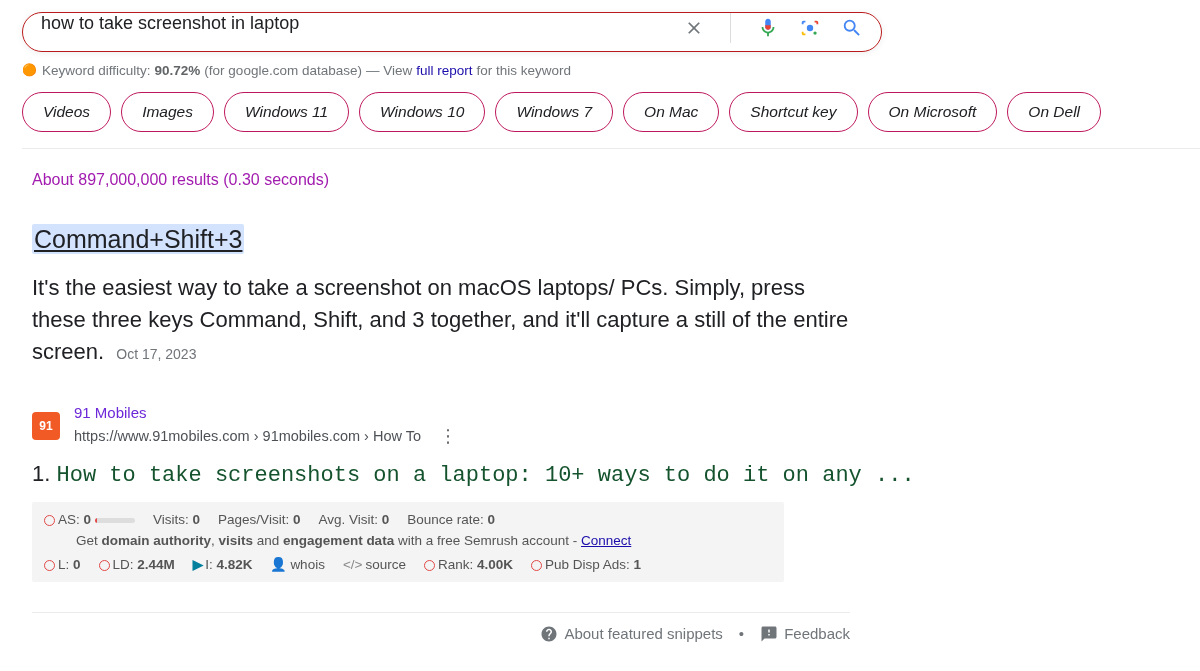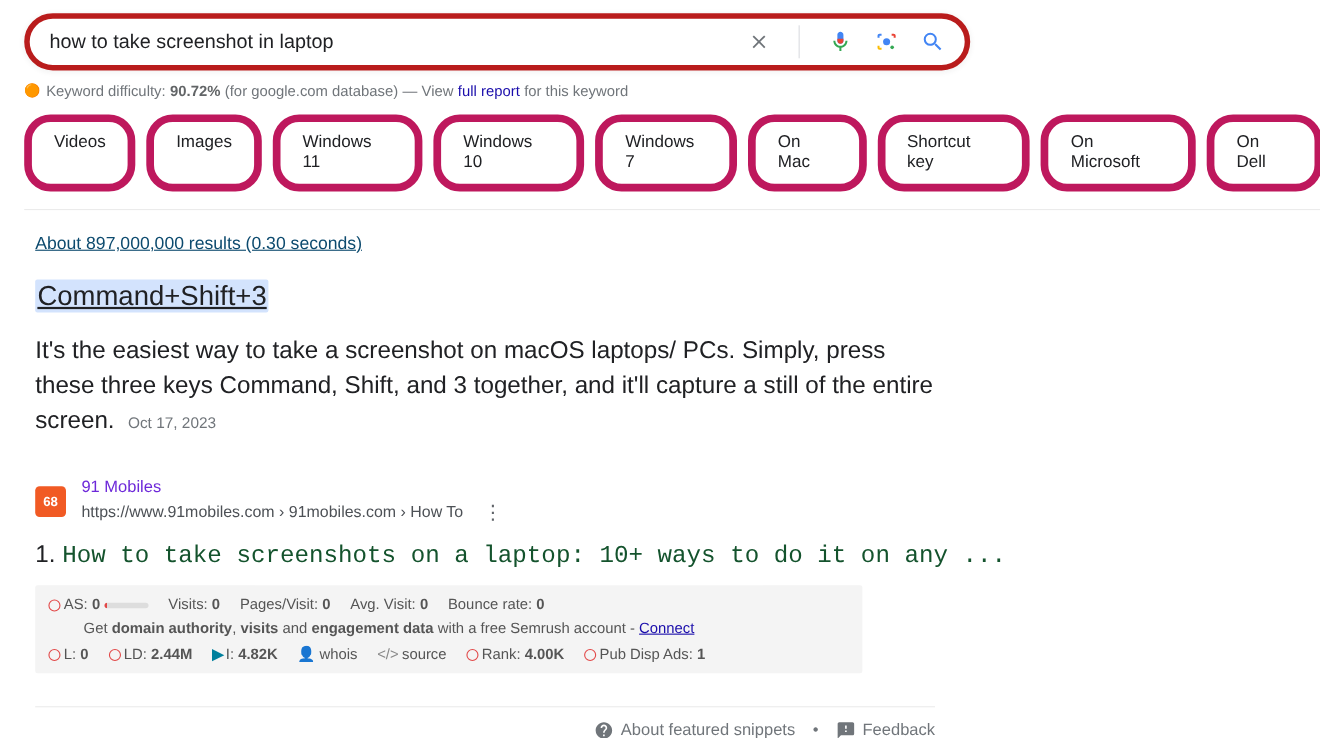--- a/index.html
+++ b/index.html
@@ -1,30 +1,30 @@
 <!DOCTYPE html>
 <html><head>
 <meta charset="utf-8">
 <style>
 * { margin: 0; padding: 0; box-sizing: border-box; font-family: Arial, sans-serif; }
 body { background: #fff; width: 1200px; height: 671px; overflow: hidden; }
 .container { padding: 12px 24px 0 10px; }
-.search-wrap { display: flex; align-items: center; border: 5px solid #b91c1c; border-radius: 30px; height: 52px; padding: 0 18px; box-shadow: 0 1px 6px rgba(32,33,36,0.08); margin-left: 12px; width: 860px; }
+.search-wrap { display: flex; align-items: flex-start; border: 1px solid #b91c1c; border-radius: 30px; height: 40px; padding: 0 18px; box-shadow: 0 1px 6px rgba(32,33,36,0.08); margin-left: 12px; width: 860px; }
 .search-input { flex: 1; border: none; outline: none; font-size: 18px; color: #202124; background: transparent; }
 .search-icons { display: flex; align-items: center; gap: 20px; }
 .icon-btn { display: flex; align-items: center; justify-content: center; cursor: pointer; }
 .sep { width: 1px; height: 30px; background: #dadce0; margin: 0 6px; }
 .kw-row { margin: 10px 0 0 12px; font-size: 13.5px; color: #70757a; display: flex; align-items: center; gap: 4px; }
 .kw-icon { width: 16px; height: 16px; display: inline-flex; align-items: center; justify-content: center; font-size: 12px;}
 .kw-bold { font-weight: bold; color: #626567; }
 .kw-link { color: #1a0dab; text-decoration: none; }
 .filters { display: flex; gap: 10px; margin: 14px 0 0 12px; padding-bottom: 16px; border-bottom: 1px solid #ebebeb; width: 1180px; }
-.filter-chip { border: 7px solid #be185d; border-radius: 24px; padding: 10px 20px; font-size: 15.5px; color: #202124; cursor: pointer; background: #fff; }
+.filter-chip { border: 1px solid #be185d; border-radius: 24px; padding: 10px 20px; font-size: 15.5px; color: #202124; cursor: pointer; background: #fff; font-style: italic; }
 .results-area { margin-left: 22px; margin-top: 22px; }
-.result-stats { color: #0c4a6e; font-size: 16px; margin-bottom: 24px; text-decoration: underline; }
+.result-stats { color: #a21caf; font-size: 16px; margin-bottom: 36px; }
 .featured-title { font-size: 25px; color: #202124; background: #d3e3fd; display: inline; padding: 1px 2px; border-radius: 2px; text-decoration: underline; }
 .featured-text { font-size: 22px; color: #202124; line-height: 1.45; max-width: 820px; margin-top: 18px; }
 .featured-date { font-size: 14px; color: #70757a; margin-left: 6px; }
 .source-block { display: flex; gap: 14px; margin-top: 36px; align-items: center; }
 .favicon { width: 28px; height: 28px; background: #f15a24; border-radius: 4px; color: #fff; display: flex; align-items: center; justify-content: center; font-size: 12px; font-weight: bold; }
 .source-name { color: #6d28d9; font-size: 15px; }
 .source-url { color: #4d5156; font-size: 14.5px; margin-top: 2px; display: flex; align-items: center; gap: 16px; }
 .result-title-row { margin-top: 12px; font-size: 22px; }
 .result-num { color: #202124; }
 .result-title { color: #14532d; text-decoration: none; font-family: Liberation Mono, monospace; }
@@ -109,21 +109,21 @@
     <div class="result-stats">About 897,000,000 results (0.30 seconds)</div>
 
     <span class="featured-title">Command+Shift+3</span>
 
     <div class="featured-text">
       <span>It's the easiest way to take a screenshot on macOS laptops/ PCs. Simply, press these three keys Command, Shift, and 3 together, and it'll capture a still of the entire screen.</span>
       <span class="featured-date">Oct 17, 2023</span>
     </div>
 
     <div class="source-block">
-      <div class="favicon">68</div>
+      <div class="favicon">91</div>
       <div>
         <div class="source-name">91 Mobiles</div>
         <div class="source-url">
           <span>https://www.91mobiles.com › 91mobiles.com › How To</span>
           <span class="three-dots">⋮</span>
         </div>
       </div>
     </div>
 
     <div class="result-title-row">

